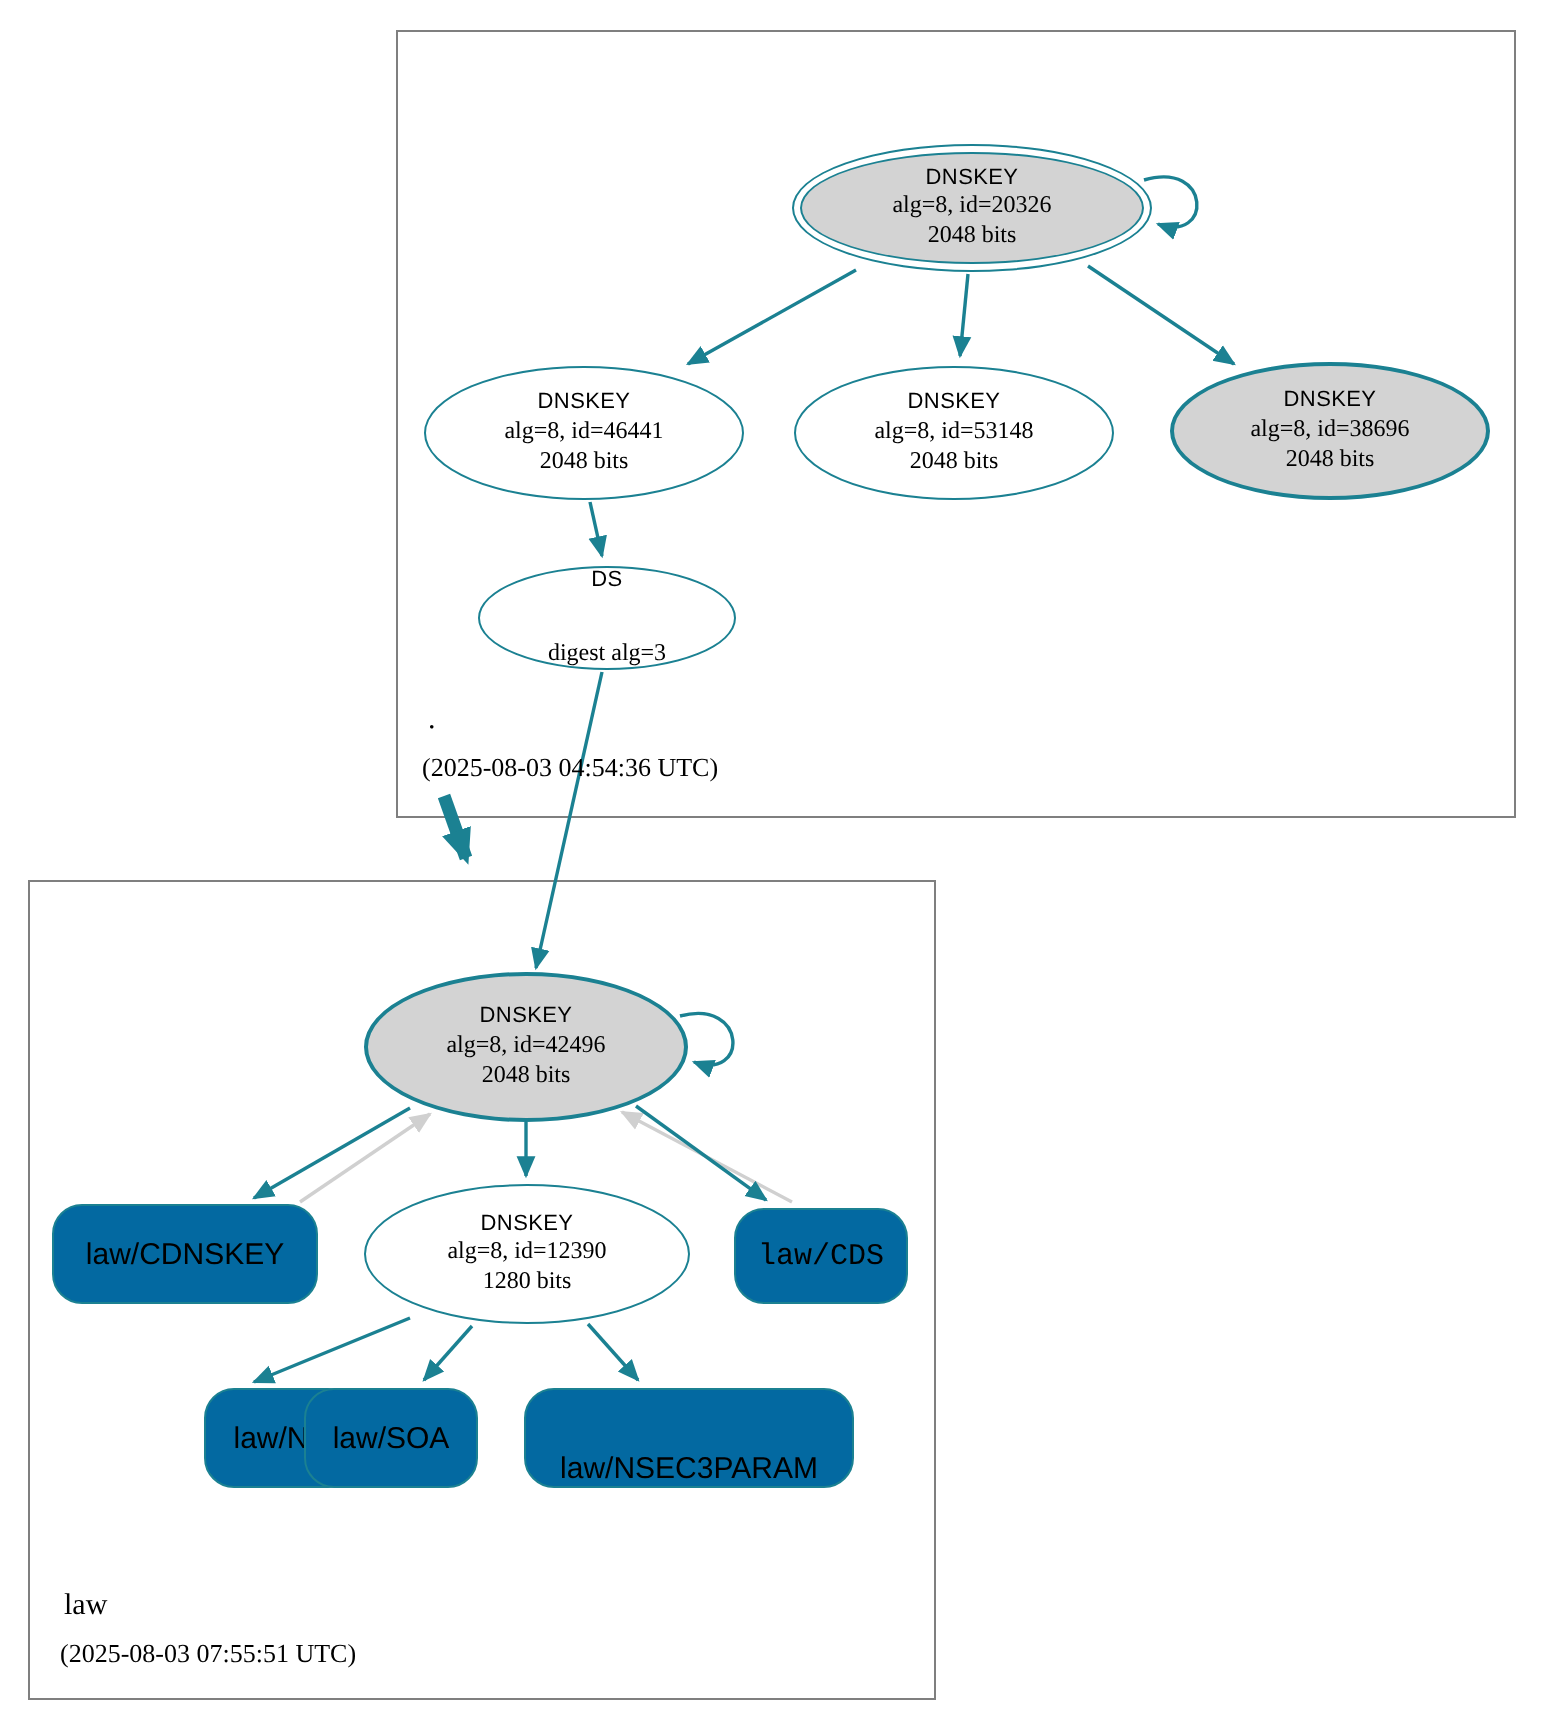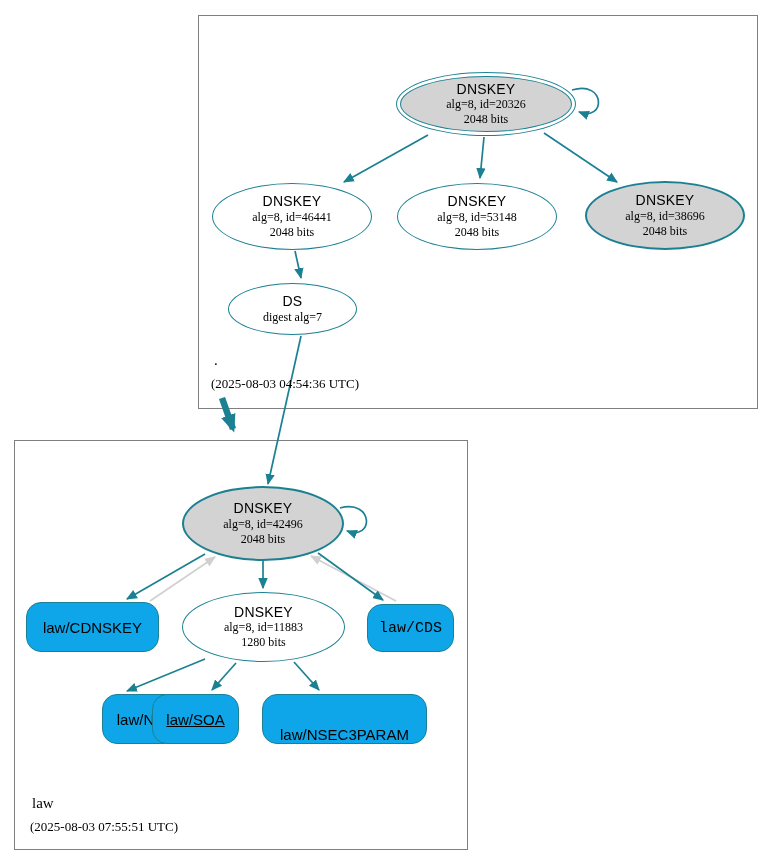--- a/index.html
+++ b/index.html
@@ -10,22 +10,22 @@
   .zone-box{
     position:absolute;border:1px solid #7f7f7f;background:transparent;
   }
   .edges{position:absolute;left:0;top:0;pointer-events:none;}
   .node{position:absolute;display:flex;flex-direction:column;align-items:center;justify-content:center;text-align:center;box-sizing:border-box;background:#ffffff;}
   .ellipse{border:1.7px solid #1b8192;border-radius:50%;}
   .ellipse.thick{border-width:2.4px;}
   .ellipse.gray, .ring-inner.gray{background:#d3d3d3;}
   .ring-outer{position:absolute;border:1.8px solid #1b8192;border-radius:50%;background:#ffffff;box-sizing:border-box;}
   .ring-inner{position:absolute;left:3px;right:3px;top:3px;bottom:3px;border:1.8px solid #1b8192;border-radius:50%;box-sizing:border-box;display:flex;flex-direction:column;align-items:center;justify-content:center;text-align:center;}
-  .rrect{border:1.8px solid #1b8192;border-radius:15px;background:#0ea5e9;}
-  .node-title{font-size:14px;color:#000;line-height:1.15;letter-spacing:0.2px;}
+  .rrect{border:1.8px solid #1b8192;border-radius:15px;background:#0369a1;}
+  .node-title{font-size:11px;color:#000;line-height:1.15;letter-spacing:0.2px;}
   .node-detail{font-family:"Liberation Serif", serif;font-size:12px;color:#000;line-height:1.25;}
   .rect-label{font-size:15px;color:#000;}
   .zone-label{position:absolute;font-family:"Liberation Serif", serif;font-size:15px;color:#000;}
   .zone-ts{position:absolute;font-family:"Liberation Serif", serif;font-size:13px;color:#000;}
 </style>
 </head>
 <body>
 
 <div class="zone-box" style="left:198px;top:15px;width:558px;height:392px;"></div>
 <div class="zone-box" style="left:14px;top:440px;width:452px;height:408px;"></div>
@@ -82,53 +82,53 @@
   <span class="node-detail">alg=8, id=53148</span>
   <span class="node-detail">2048 bits</span>
 </div>
 
 <div class="node ellipse thick gray" style="left:585px;top:181px;width:160px;height:69px;">
   <span class="node-title">DNSKEY</span>
   <span class="node-detail">alg=8, id=38696</span>
   <span class="node-detail">2048 bits</span>
 </div>
 
-<div class="node ellipse" style="left:228px;top:283px;width:129px;height:52px;">
+<div class="node ellipse" style="left:239px;top:283px;width:129px;height:52px;justify-content:space-between;">
   <span class="node-title">DS</span>
-  <span class="node-detail">digest alg=7</span>
+  <span class="node-detail">digest alg=3</span>
 </div>
 
 <div class="zone-label" style="left:214px;top:352px;">.</div>
 <div class="zone-ts" style="left:211px;top:376px;">(2025-08-03 04:54:36 UTC)</div>
 
 <div class="node ellipse thick gray" style="left:182px;top:486px;width:162px;height:75px;">
   <span class="node-title">DNSKEY</span>
   <span class="node-detail">alg=8, id=42496</span>
   <span class="node-detail">2048 bits</span>
 </div>
 
 <div class="node rrect" style="left:26px;top:602px;width:133px;height:50px;">
   <span class="rect-label">law/CDNSKEY</span>
 </div>
 
 <div class="node ellipse" style="left:182px;top:592px;width:163px;height:70px;">
   <span class="node-title">DNSKEY</span>
-  <span class="node-detail">alg=8, id=11883</span>
+  <span class="node-detail">alg=8, id=12390</span>
   <span class="node-detail">1280 bits</span>
 </div>
 
 <div class="node rrect" style="left:367px;top:604px;width:87px;height:48px;font-family:Liberation Mono, monospace;">
   <span class="rect-label">law/CDS</span>
 </div>
 
 <div class="node rrect" style="left:54px;top:694px;width:77px;height:50px;margin-left:48px;">
   <span class="rect-label">law/NS</span>
 </div>
 
-<div class="node rrect" style="left:152px;top:694px;width:87px;height:50px;text-decoration:underline;">
+<div class="node rrect" style="left:152px;top:694px;width:87px;height:50px;">
   <span class="rect-label">law/SOA</span>
 </div>
 
 <div class="node rrect" style="left:262px;top:694px;width:165px;height:50px;justify-content:flex-end;">
   <span class="rect-label">law/NSEC3PARAM</span>
 </div>
 
 <div class="zone-label" style="left:32px;top:795px;text-align:center;">law</div>
 <div class="zone-ts" style="left:30px;top:819px;">(2025-08-03 07:55:51 UTC)</div>
 

